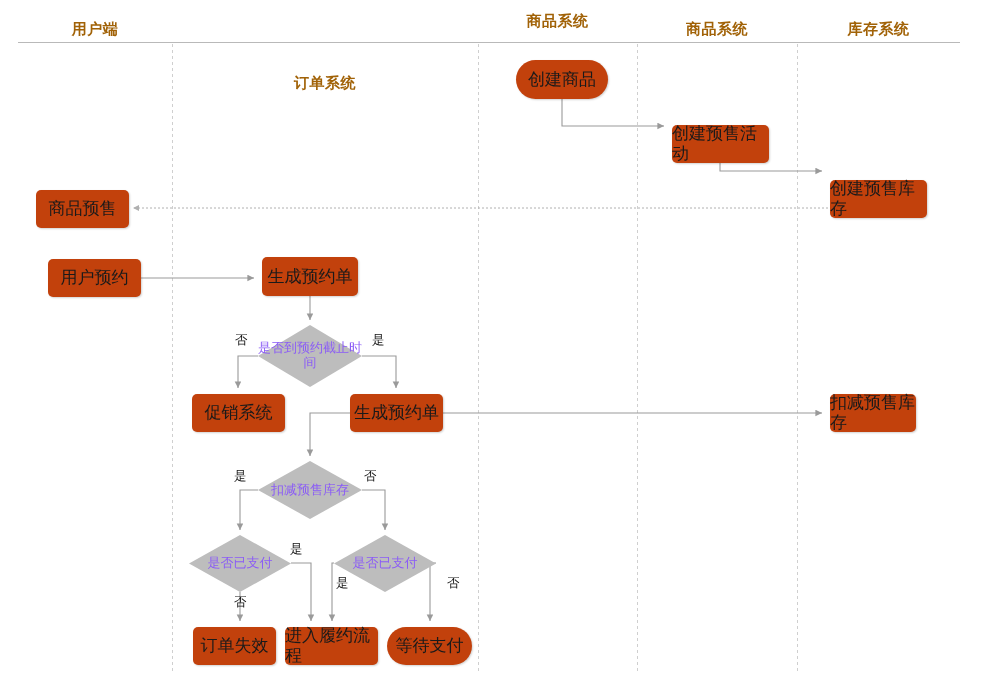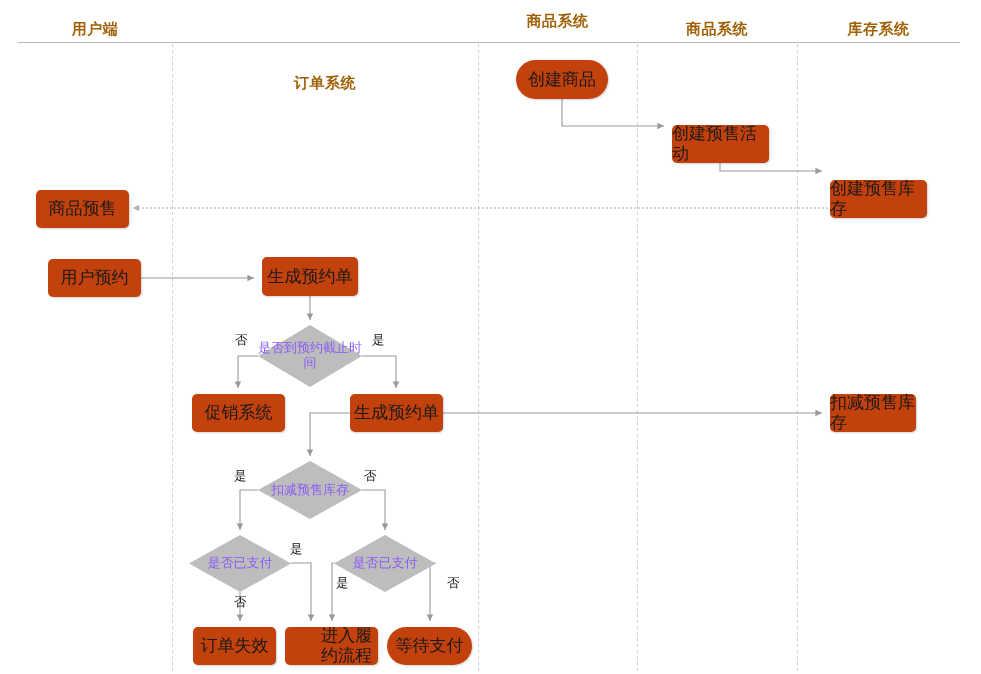--- a/index.html
+++ b/index.html
@@ -141,21 +141,21 @@
 
   <div class="diamond-wrap" style="left:334px;top:535px;width:102px;height:57px;">
     <svg width="102" height="57" viewBox="0 0 102 57">
       <polygon points="51,0 102,28.5 51,57 0,28.5" fill="#bdbdbd"></polygon>
     </svg>
     <div class="diamond-label">是否已支付</div>
   </div>
 
   <div class="node" style="left:193px;top:627px;width:83px;height:38px;">订单失效</div>
 
-  <div class="node" style="left:285px;top:627px;width:93px;height:38px;padding-left:36px;">进入履约流程</div>
+  <div class="node" style="left:285px;top:627px;width:93px;height:38px;">进入履约流程</div>
 
   <div class="node" style="left:387px;top:627px;width:85px;height:38px;border-radius:19px;">等待支付</div>
 
   <div class="edge-label" style="left:235px;top:332px;">否</div>
   <div class="edge-label" style="left:372px;top:332px;">是</div>
   <div class="edge-label" style="left:234px;top:468px;">是</div>
   <div class="edge-label" style="left:364px;top:468px;">否</div>
   <div class="edge-label" style="left:290px;top:541px;">是</div>
   <div class="edge-label" style="left:234px;top:594px;">否</div>
   <div class="edge-label" style="left:336px;top:575px;">是</div>

